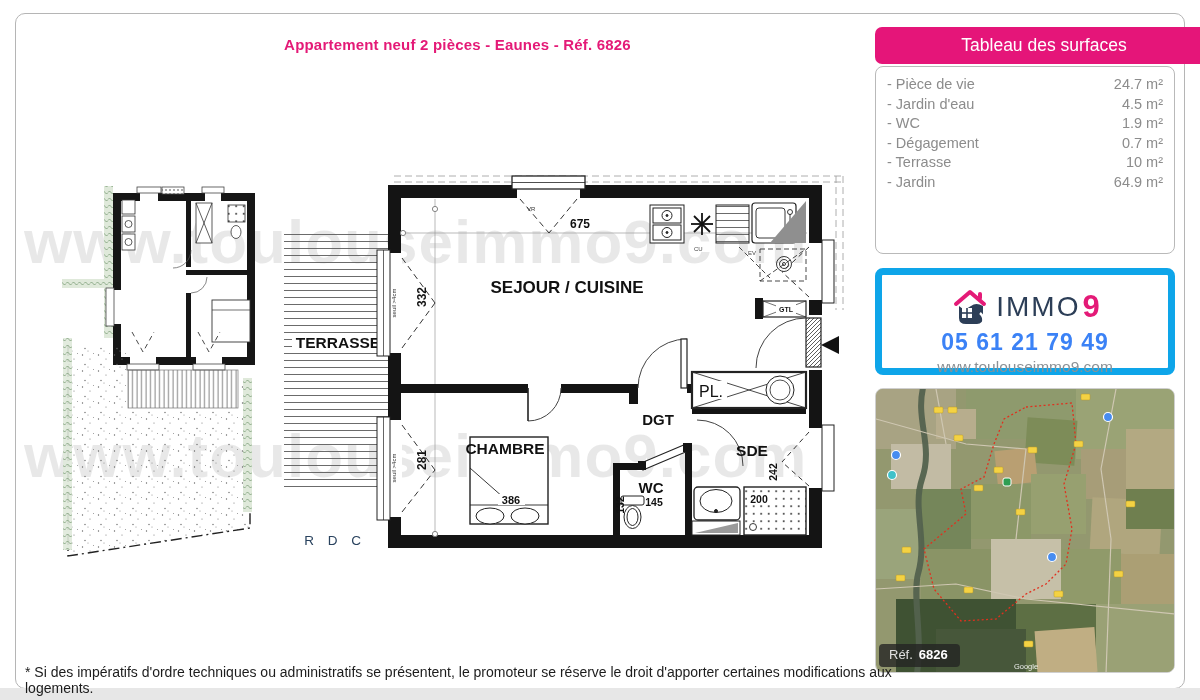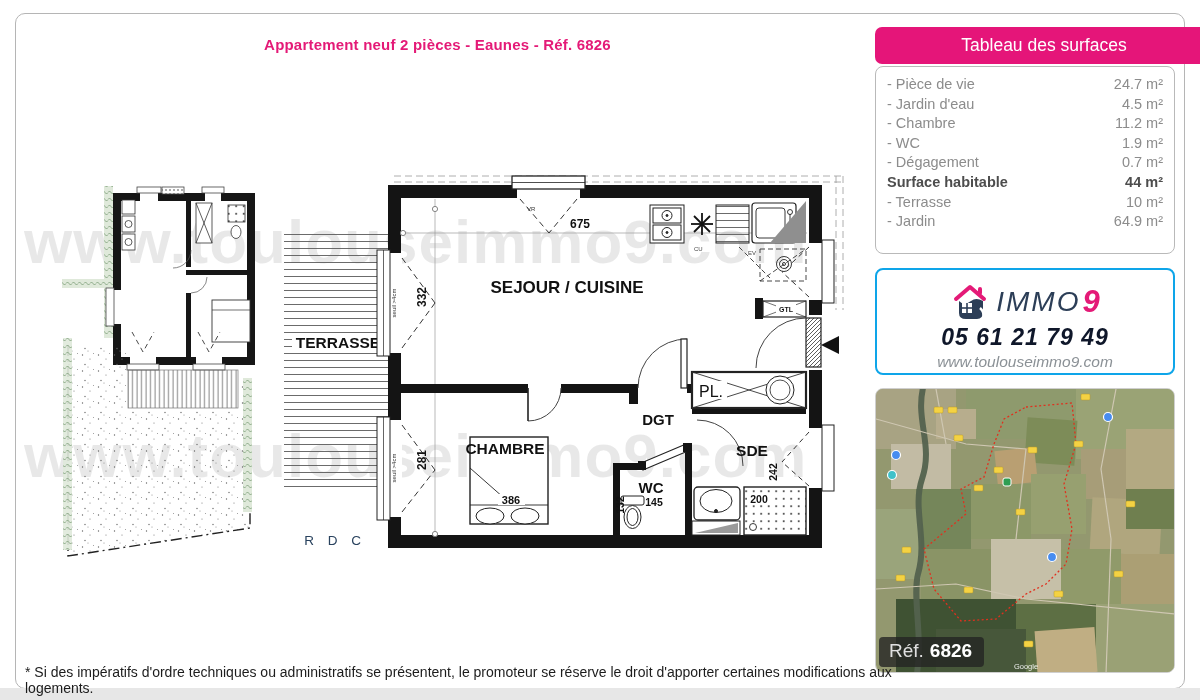--- a/index.html
+++ b/index.html
@@ -8,21 +8,21 @@
     background:#ffffff;font-family:"Liberation Sans",sans-serif;
     -webkit-font-smoothing:antialiased;
   }
   .bottom-band{position:absolute;left:0;top:688px;width:1200px;height:12px;background:#e7e7e7;}
   .page-frame{
     position:absolute;left:15px;top:13px;width:1168px;height:674px;
     border:1px solid #b5b5b5;border-radius:10px;background:#ffffff;
   }
   .page-title{
     position:absolute;left:15px;top:36px;width:845px;text-align:center;
-    color:#e41a77;font-size:15px;font-weight:bold;letter-spacing:.2px;
+    color:#e41a77;font-size:15px;font-weight:bold;letter-spacing:.2px;padding-left:20px;
   }
   .watermark{
     position:absolute;left:24px;width:842px;height:66px;overflow:hidden;
     color:rgba(0,0,0,0.09);font-size:62px;font-weight:bold;white-space:nowrap;
     letter-spacing:1px;pointer-events:none;z-index:1;
   }
   .wm1{top:206px;} .wm2{top:420px;}
   .plan-svg{position:absolute;left:0;top:0;z-index:2;}
   .surf-header{
     position:absolute;left:875px;top:27px;width:338px;height:37px;z-index:3;
@@ -32,35 +32,35 @@
   .surf-box{
     position:absolute;left:875px;top:66px;width:300px;height:188px;z-index:3;
     border:1px solid #b9b9b9;border-radius:8px;background:#fff;
     box-sizing:border-box;padding:8px 11px 0 11px;
   }
   .srow{display:flex;justify-content:space-between;font-size:14.5px;
     line-height:19.6px;color:#8c8c8c;gap:33px;}
   .srow.bold{color:#4d4d4d;font-weight:bold;}
   .contact-box{
     position:absolute;left:875px;top:268px;width:300px;height:107px;z-index:3;
-    border:2px solid #0ea5e9;border-radius:8px;background:#fff;
-    box-sizing:border-box;text-align:center;font-style:italic;
+    border:7px solid #0ea5e9;border-radius:8px;background:#fff;
+    box-sizing:border-box;text-align:center;
   }
   .brand-row{display:flex;align-items:center;justify-content:center;gap:4px;margin-top:12px;height:40px;}
   .brand-immo{color:#2c3e57;font-size:28px;letter-spacing:2px;font-weight:500;}
   .brand-nine{color:#e41a77;font-size:31px;font-weight:600;margin-left:-2px;}
-  .contact-phone{color:#0f172a;font-size:23px;font-weight:800;letter-spacing:1px;margin-top:2px;}
+  .contact-phone{color:#3b82f6;font-size:23px;font-weight:800;letter-spacing:1px;margin-top:2px;}
   .contact-web{color:#8b9196;font-size:15.5px;margin-top:2px;}
   .map-box{
     position:absolute;left:875px;top:388px;width:300px;height:285px;z-index:3;
     border-radius:8px;overflow:hidden;border:1px solid #cfcfcf;box-sizing:border-box;
   }
   .map-ref{
     position:absolute;left:3px;bottom:5px;background:rgba(35,35,35,0.78);
-    border-radius:4px;color:#fff;padding:3px 12px 5px 10px;font-size:19px;
+    border-radius:4px;color:#fff;padding:3px 12px 5px 10px;font-size:13px;
   }
   .map-ref .ref-label{font-weight:300;color:#e0e0e0;margin-right:6px;}
   .map-ref .ref-num{font-weight:bold;}
   .footnote{
     position:absolute;left:25px;top:664px;width:900px;z-index:3;
     font-size:14px;color:#1c1c1c;
   }
 </style>
 </head>
 <body>
@@ -375,34 +375,26 @@
 <div class="surf-box">
   <div class="srow">
       <span>- Pièce de vie</span>
       <span>24.7 m²</span>
     </div>
   <div class="srow">
       <span>- Jardin d'eau</span>
       <span>4.5 m²</span>
     </div>
   <div class="srow">
-      <span>- Chambre</span>
-      <span>11.2 m²</span>
-    </div>
-  <div class="srow">
       <span>- WC</span>
       <span>1.9 m²</span>
     </div>
   <div class="srow">
       <span>- Dégagement</span>
       <span>0.7 m²</span>
-    </div>
-  <div class="srow bold">
-      <span>Surface habitable</span>
-      <span>44 m²</span>
     </div>
   <div class="srow">
       <span>- Terrasse</span>
       <span>10 m²</span>
     </div>
   <div class="srow">
       <span>- Jardin</span>
       <span>64.9 m²</span>
     </div>
 </div>

